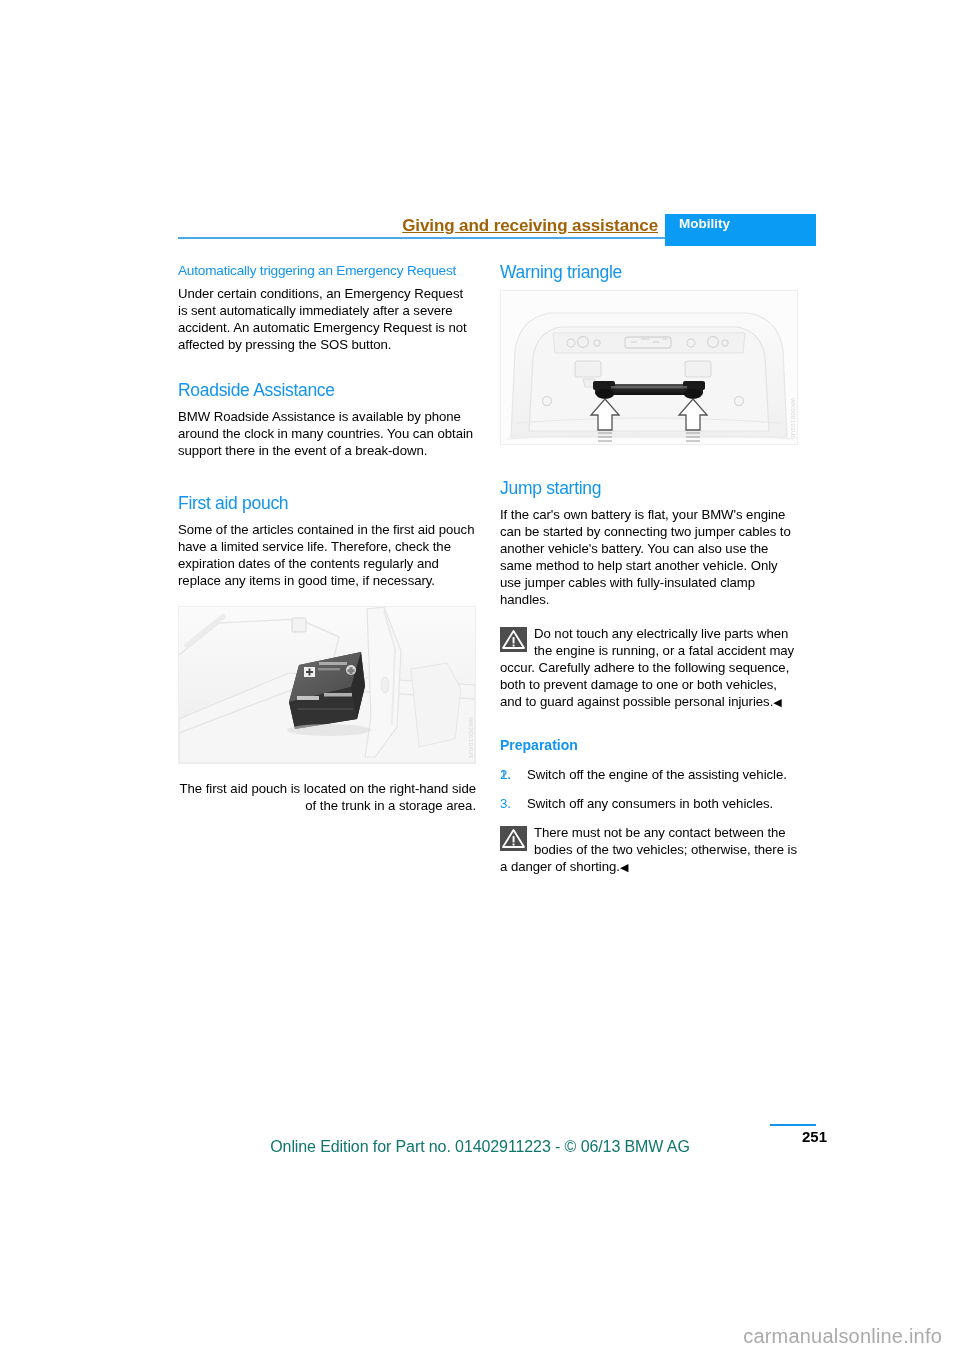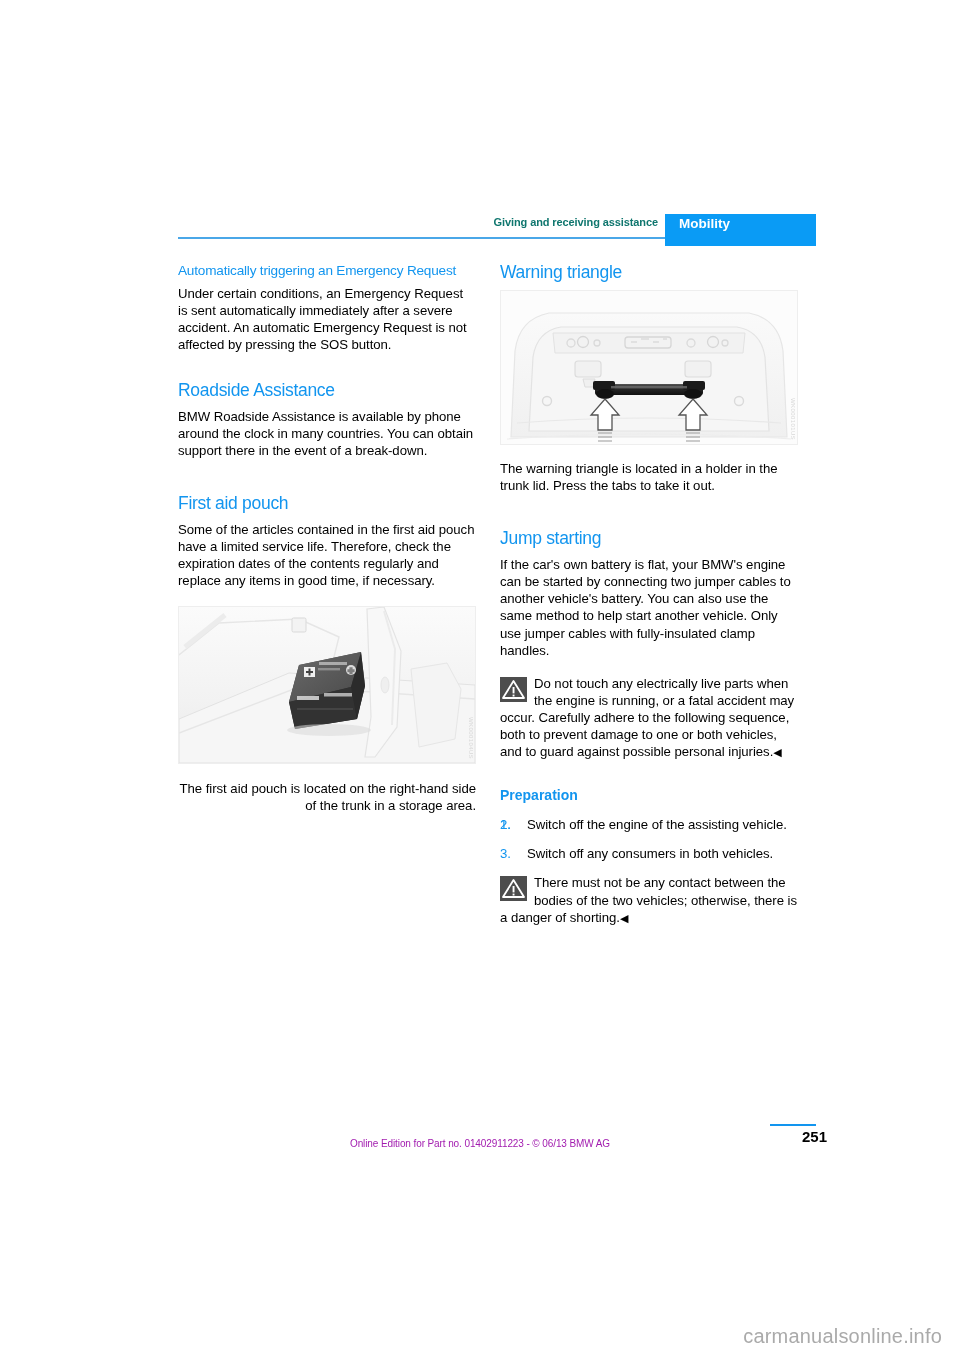--- a/index.html
+++ b/index.html
@@ -37,25 +37,26 @@
     left: 0;
     top: 21px;
     width: 638px;
     height: 1.5px;
     background: #4aa7e8;
   }
   .header-chapter {
     position: absolute;
     right: 158px;
     top: 0px;
-    font-size: 11px;
+    font-size: 17px;
     font-weight: bold;
-    color: #0f766e;
+    color: #a16207;
     white-space: nowrap;
     letter-spacing: -0.1px;
+    text-decoration: underline;
   }
   .header-section {
     position: absolute;
     right: 0px;
     top: -2px;
     width: 151px;
     height: 32px;
     background: #0a9bf5;
   }
   .header-section-label {
@@ -186,22 +187,22 @@
     font-weight: bold;
     color: #000;
     margin-left: 32px;
   }
   .edition {
     position: absolute;
     left: 0;
     top: 1138px;
     width: 960px;
     text-align: center;
-    font-size: 10px;
-    color: #a21caf;
+    font-size: 16px;
+    color: #0f766e;
     letter-spacing: -0.1px;
   }
   .watermark {
     position: absolute;
     right: 18px;
     bottom: 10px;
     font-size: 20px;
     color: #aaaaaa;
     letter-spacing: 0.2px;
   }
@@ -352,21 +353,20 @@
           <path d="M192 108 L206 124 L199 124 L199 139 L185 139 L185 124 L178 124 Z"></path>
         </g>
         <g stroke="#9a9a9a" stroke-width="1.1">
           <path d="M97 142 h14 M97 146 h14 M97 150 h14"></path>
           <path d="M185 142 h14 M185 146 h14 M185 150 h14"></path>
         </g>
       </svg>
       <div class="fig-code">WK000101US</div>
     </div>
 
-    <p class="body">The warning triangle is located in a holder in the trunk lid. Press the tabs to take it out.</p>
 
     <div class="gap-md"></div>
 
     <h2 class="sec">Jump starting</h2>
     <p class="body">If the car's own battery is flat, your BMW's engine can be started by connecting two jumper cables to another vehicle's battery. You can also use the same method to help start another vehicle. Only use jumper cables with fully-insulated clamp handles.</p>
 
     <div class="note">
       <span class="warn-icon">
         <svg width="27" height="25" viewBox="0 0 27 25">
           <rect x="0" y="0" width="27" height="25" fill="#4d4d4d"></rect>

